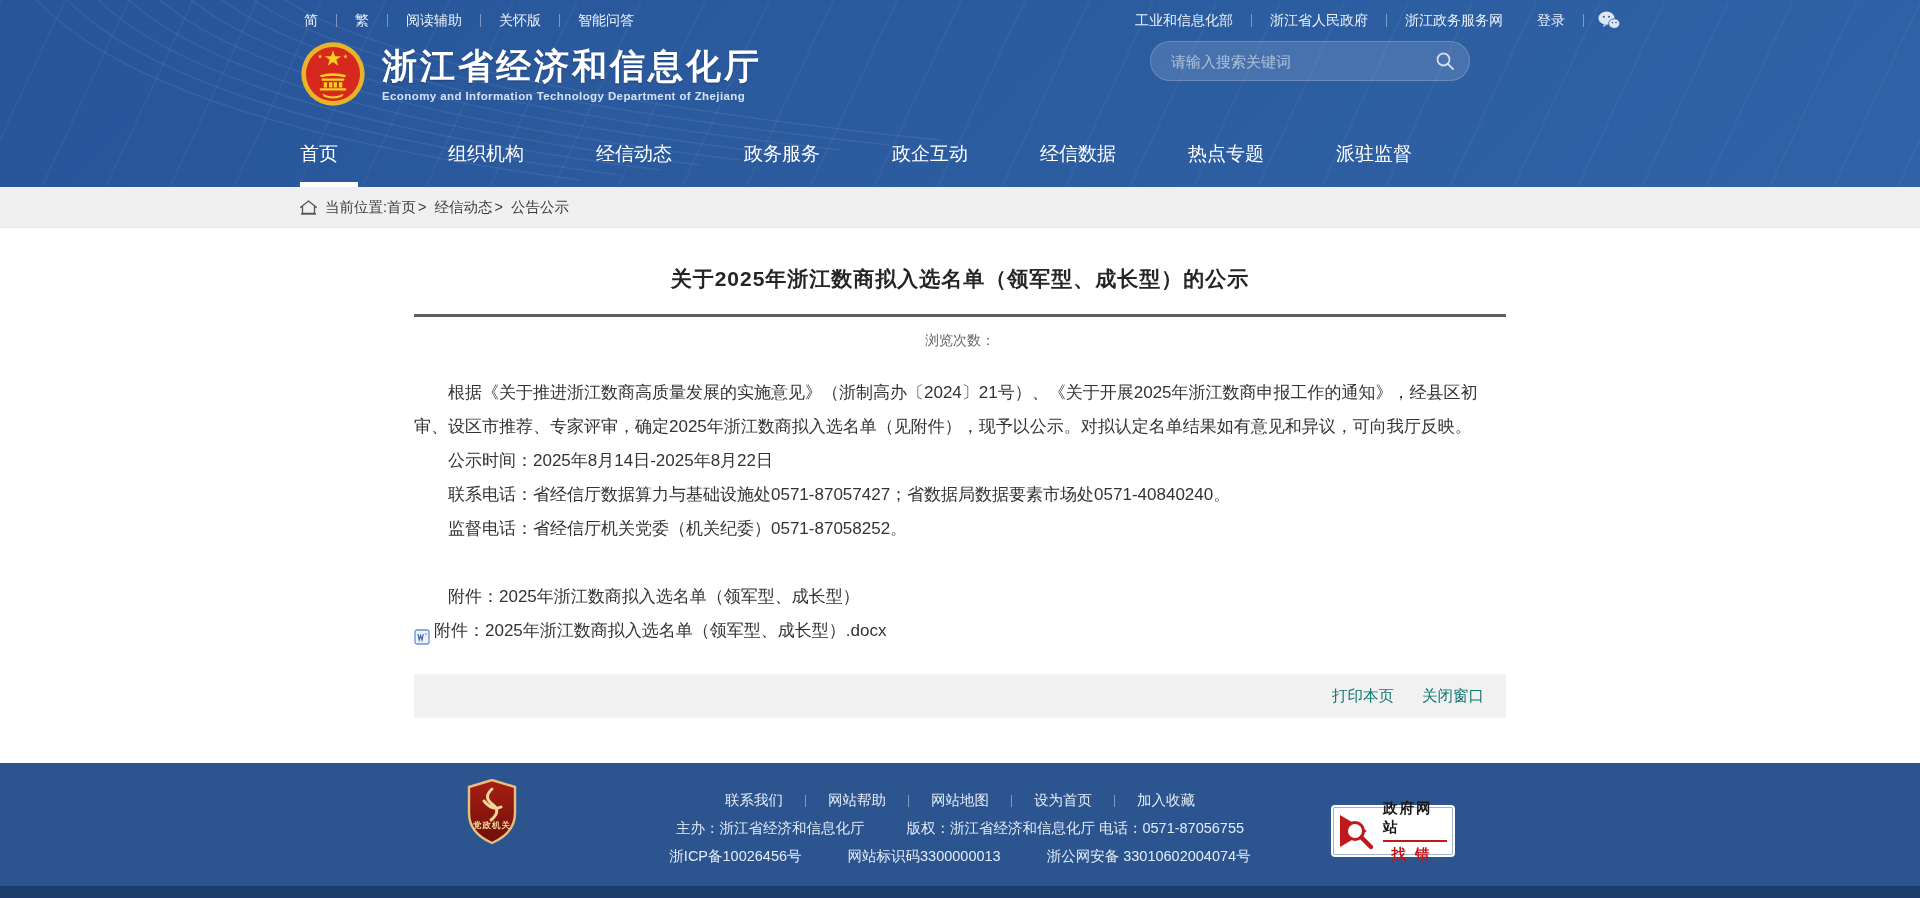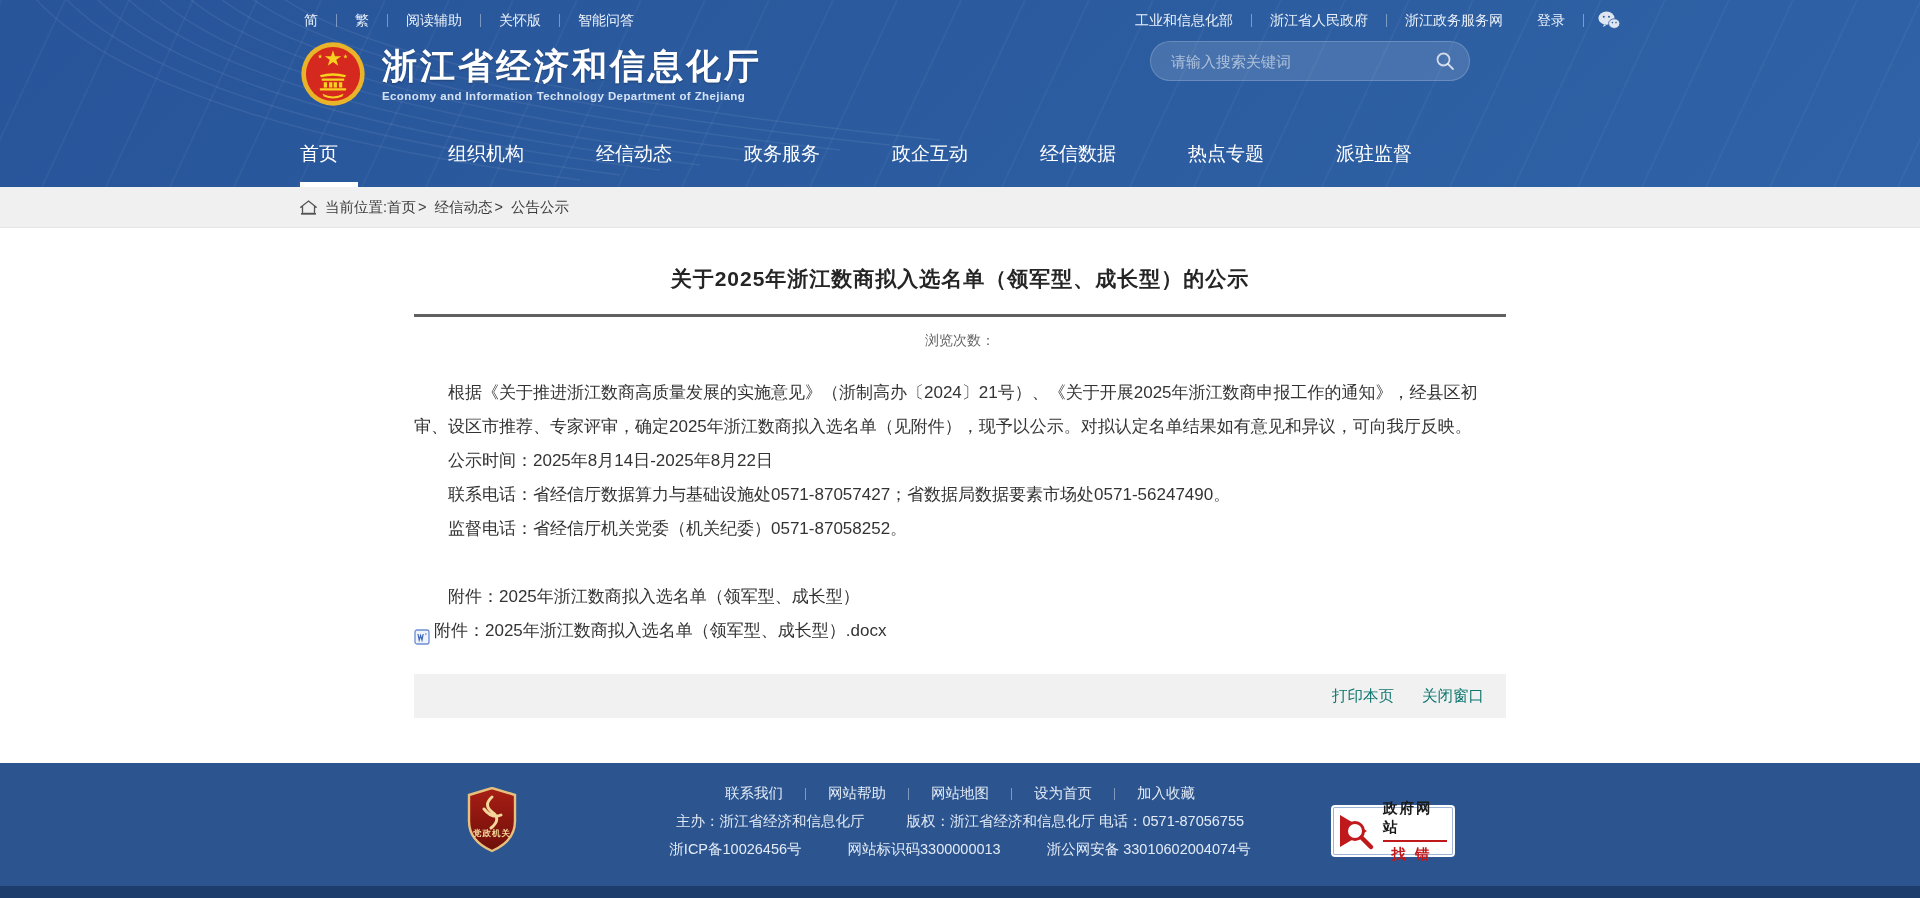--- a/index.html
+++ b/index.html
@@ -65,26 +65,26 @@
   .att-title{ margin-top:34px; }
   .att-link-line{ display:flex; align-items:center; }
   .doc-icon{ width:16px; height:16px; margin-right:4px; display:inline-block; }
   .print-bar{ margin-top:26px; height:44px; background:#f1f1f1; display:flex;
               justify-content:flex-end; align-items:center; font-size:15.5px; color:#0f766e; }
   .print-bar a{ margin-right:28px; }
   .print-bar a:last-child{ margin-right:22px; }
 
   
   footer{ position:relative; height:135px; background:#2c5590; color:#e3ebf6; }
-  .footer-links{ padding-top:21px; display:flex; justify-content:center; align-items:center; font-size:14.5px; }
+  .footer-links{ padding-top:28px; display:flex; justify-content:center; align-items:center; font-size:14.5px; }
   .footer-links a{ padding:0 6px; }
   .fdiv{ width:1px; height:12px; background:rgba(255,255,255,.4); margin:0 16px; }
   .footer-row2{ margin-top:9px; display:flex; justify-content:center; gap:42px; font-size:14.5px; }
   .footer-row3{ margin-top:9px; display:flex; justify-content:center; gap:46px; font-size:14.5px; }
-  .badge-left{ position:absolute; left:466px; top:24px; width:52px; height:66px; }
+  .badge-left{ position:absolute; left:466px; top:16px; width:52px; height:66px; }
   .badge-left .badge-label{ position:absolute; left:0; right:0; bottom:13px; text-align:center;
                             font-size:8.5px; color:#f3d79a; letter-spacing:1px; font-weight:bold; }
   .badge-right{ position:absolute; right:463px; top:40px; width:128px; height:56px; background:#fff;
                 border:2px solid #2d5591; border-radius:6px; box-shadow:inset 0 0 0 2px #fff, inset 0 0 0 3px #9db4d4;
                 display:flex; align-items:center; padding:4px 8px 4px 6px; cursor:pointer; }
   .badge-right-text{ margin-left:6px; flex:1; }
   .badge-right-line1{ font-size:14.5px; font-weight:bold; color:#1a1a1a; letter-spacing:2px;
                       border-bottom:2px solid #c0191c; padding-bottom:3px; }
   .badge-right-line2{ margin-top:3px; font-size:14.5px; font-weight:bold; color:#c0191c; letter-spacing:9px; text-align:center; }
   .footer-bottom-strip{ position:absolute; left:0; bottom:0; width:100%; height:12px; background:#1d3d6d; }
@@ -216,21 +216,21 @@
   </div>
 
   <main>
     <article>
       <h1 class="art-title">关于2025年浙江数商拟入选名单（领军型、成长型）的公示</h1>
       <div class="title-rule"></div>
       <div class="views">浏览次数：</div>
       <div class="article-body">
         <p class="indent">根据《关于推进浙江数商高质量发展的实施意见》（浙制高办〔2024〕21号）、《关于开展2025年浙江数商申报工作的通知》，经县区初审、设区市推荐、专家评审，确定2025年浙江数商拟入选名单（见附件），现予以公示。对拟认定名单结果如有意见和异议，可向我厅反映。</p>
         <p class="indent">公示时间：2025年8月14日-2025年8月22日</p>
-        <p class="indent">联系电话：省经信厅数据算力与基础设施处0571-87057427；省数据局数据要素市场处0571-56247490。</p>
+        <p class="indent">联系电话：省经信厅数据算力与基础设施处0571-87057427；省数据局数据要素市场处0571-40840240。</p>
         <p class="indent">监督电话：省经信厅机关党委（机关纪委）0571-87058252。</p>
         <p class="indent att-title">附件：2025年浙江数商拟入选名单（领军型、成长型）</p>
         <p class="att-link-line">
           <span class="doc-icon">
             <svg width="16" height="16" viewBox="0 0 16 16">
               <rect x="1" y="1" width="14" height="14" rx="2" fill="#eef3fc" stroke="#6d8ed2" stroke-width="1.3"></rect>
               <path d="M4 5 l1.2 6 l1.4 -4.4 l1.4 4.4 l1.2 -6" fill="none" stroke="#3f66b8" stroke-width="1.2"></path>
               <line x1="11" y1="5" x2="12.5" y2="5" stroke="#3f66b8" stroke-width="1.2"></line>
             </svg>
           </span>

